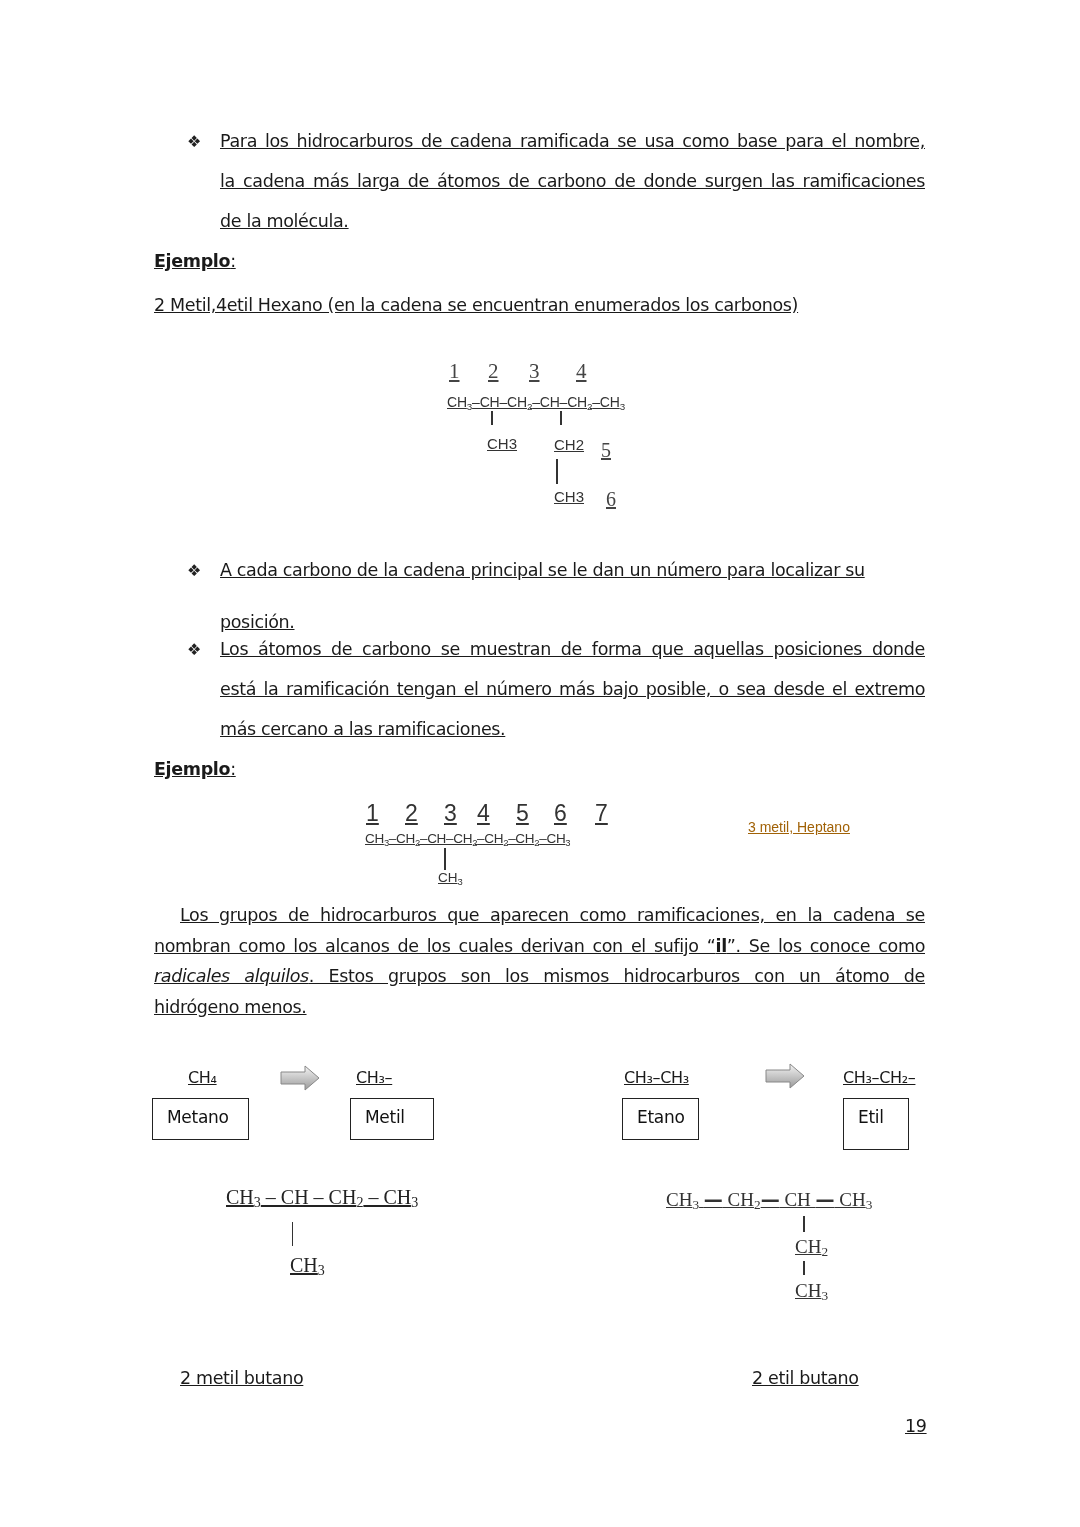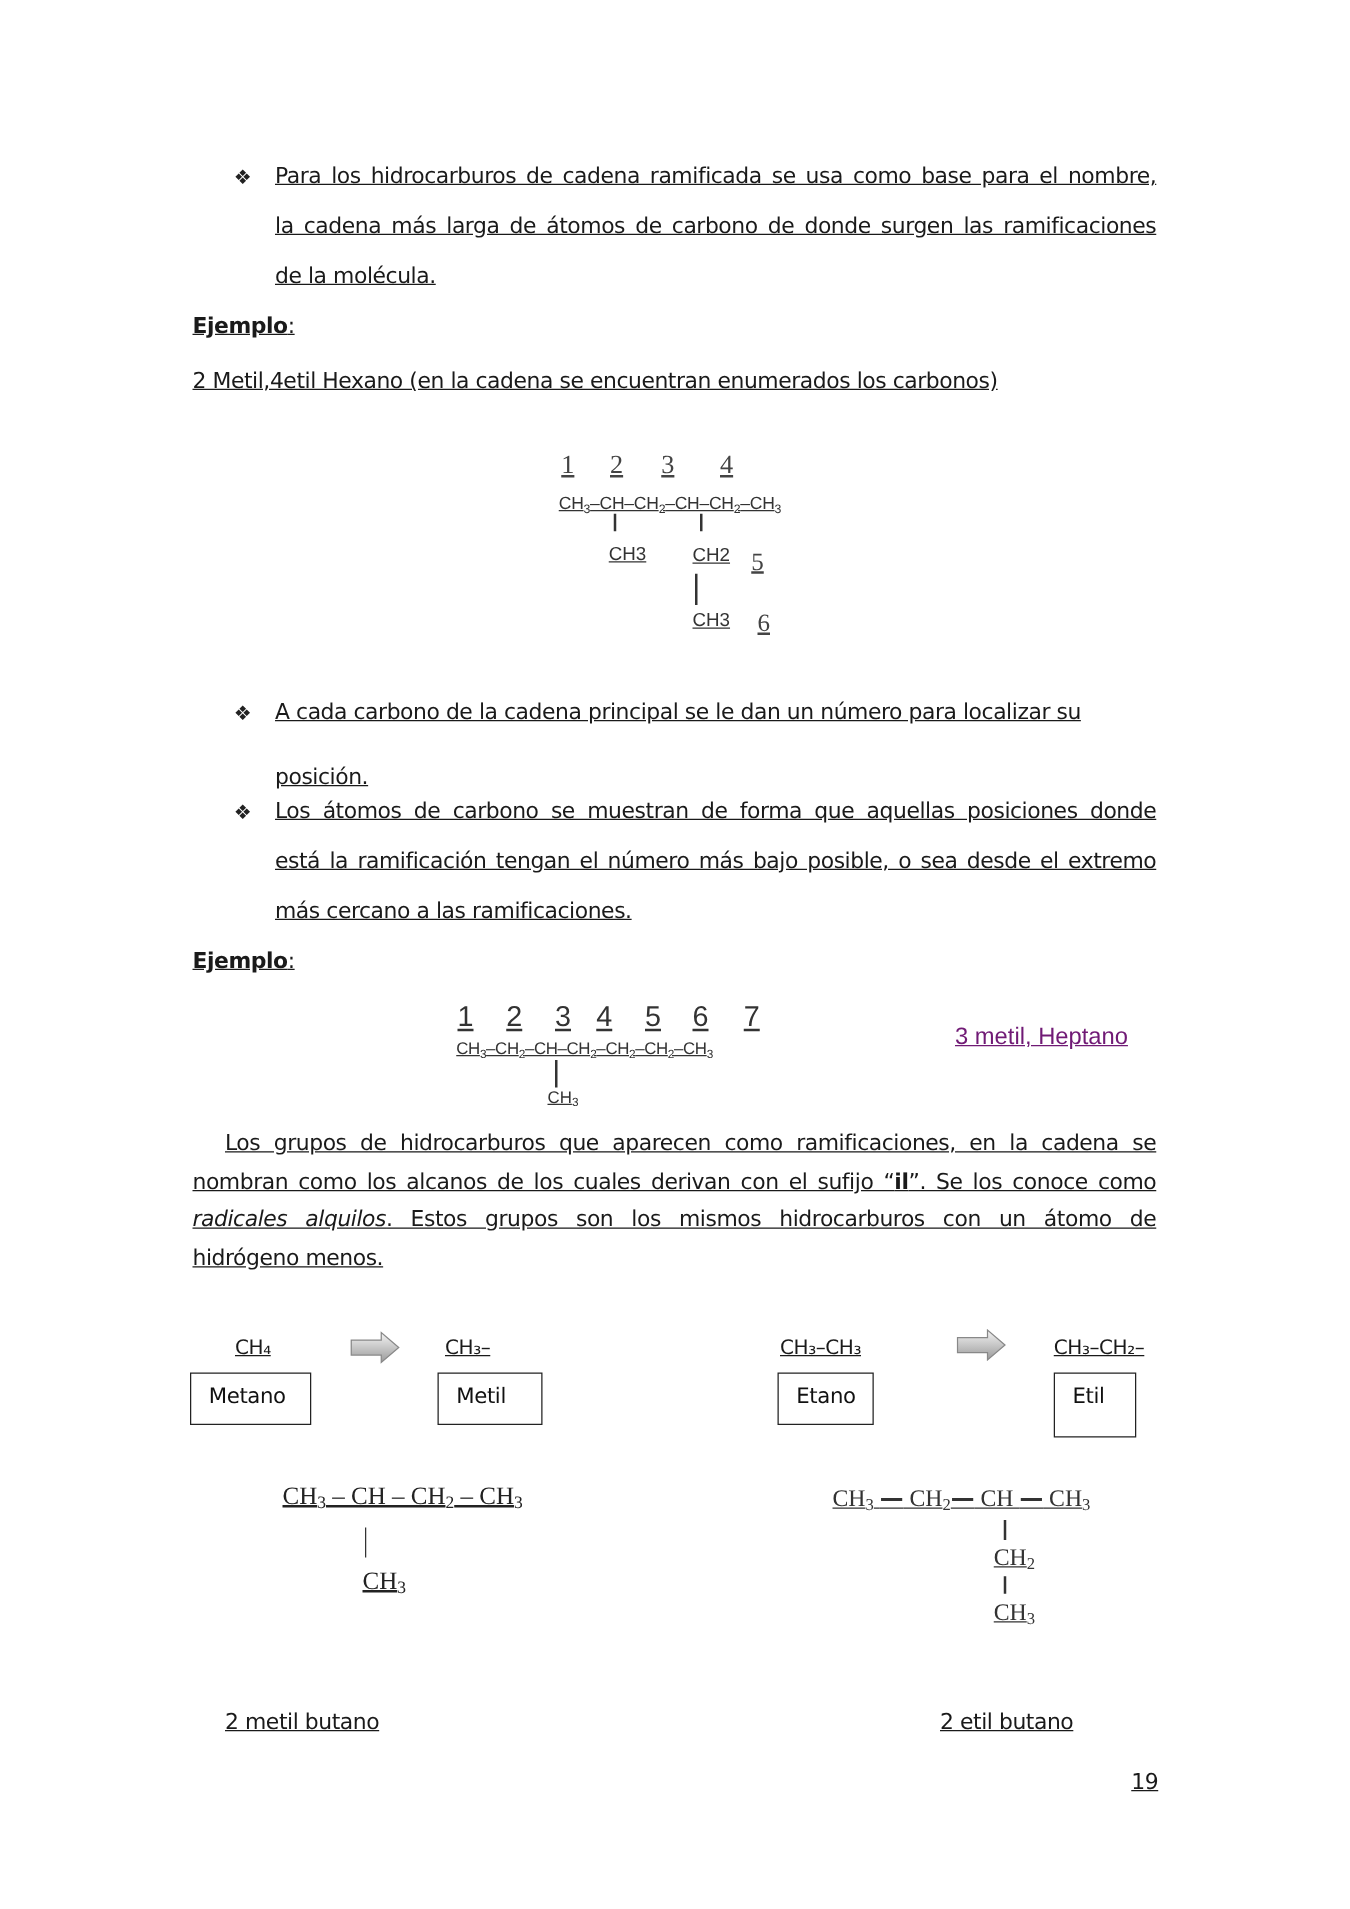--- a/index.html
+++ b/index.html
@@ -69,21 +69,21 @@
   <span class="abs chem-sans" style="left:45px; top:2px; font-size:23px; color:#333;">2</span>
   <span class="abs chem-sans" style="left:84px; top:2px; font-size:23px; color:#333;">3</span>
   <span class="abs chem-sans" style="left:117px; top:2px; font-size:23px; color:#333;">4</span>
   <span class="abs chem-sans" style="left:156px; top:2px; font-size:23px; color:#333;">5</span>
   <span class="abs chem-sans" style="left:194px; top:2px; font-size:23px; color:#333;">6</span>
   <span class="abs chem-sans" style="left:235px; top:2px; font-size:23px; color:#333;">7</span>
   <div class="abs chem-sans" style="left:5px; top:33px; font-size:13.5px; color:#333; white-space:nowrap; letter-spacing:-0.3px;">CH<sub>3</sub>–CH<sub>2</sub>–CH–CH<sub>2</sub>–CH<sub>2</sub>–CH<sub>2</sub>–CH<sub>3</sub></div>
   <div class="vline" style="left:84px; top:50px; height:22px;"></div>
   <div class="abs chem-sans" style="left:78px; top:72px; font-size:13.5px; color:#333;"><span>CH</span><sub>3</sub></div>
 </div>
-<div class="abs chem-sans" style="left:764px; top:819px; font-size:19px; color:#701a75;">3 metil, Heptano</div>
+<div class="abs chem-sans" style="left:748px; top:819px; font-size:14px; color:#a16207;">3 metil, Heptano</div>
 
 <div class="abs body-text justify" style="left:154px; top:905px; width:771px; text-indent:26px;">Los grupos de hidrocarburos que aparecen como ramificaciones, en la cadena se</div>
 <div class="abs body-text justify" style="left:154px; top:936px; width:771px;">
   <span>nombran como los alcanos de los cuales derivan con el sufijo “</span><span class="bold">il</span><span>”. Se los conoce como</span>
 </div>
 <div class="abs body-text justify" style="left:154px; top:966px; width:771px; word-spacing:8px;">
   <i>radicales alquilos</i><span>. Estos grupos son los mismos hidrocarburos con un átomo de</span>
 </div>
 <div class="abs body-text" style="left:154px; top:997px;">hidrógeno menos.</div>
 

